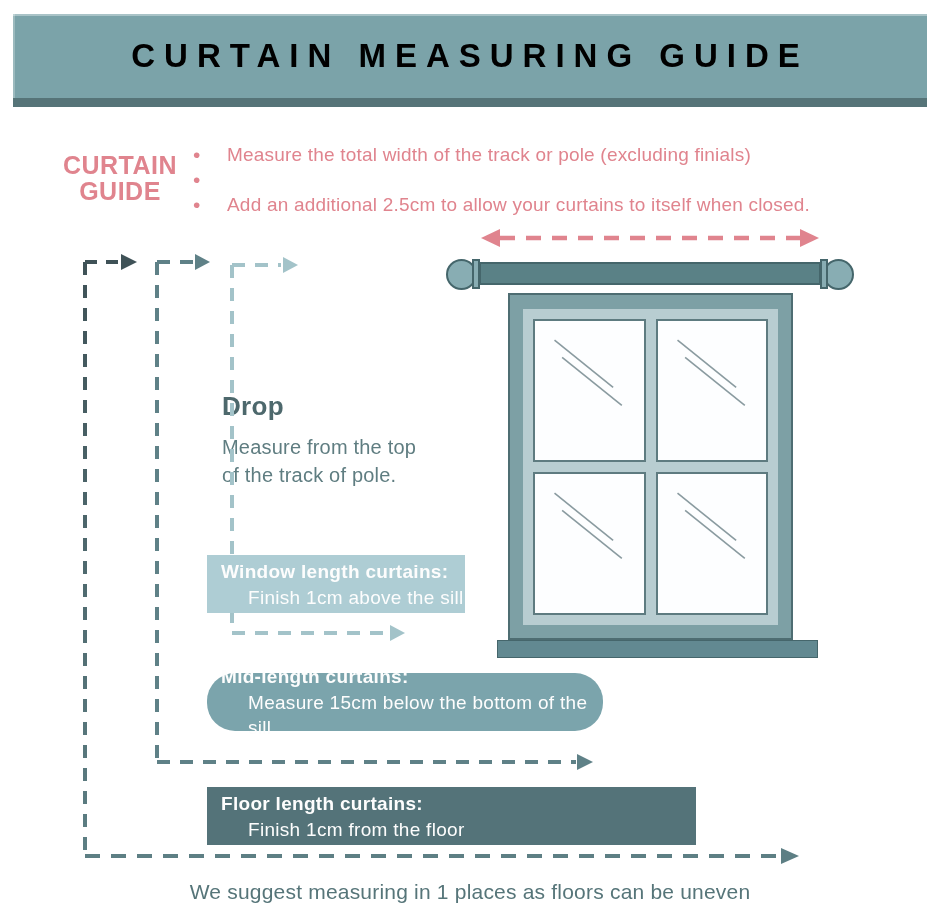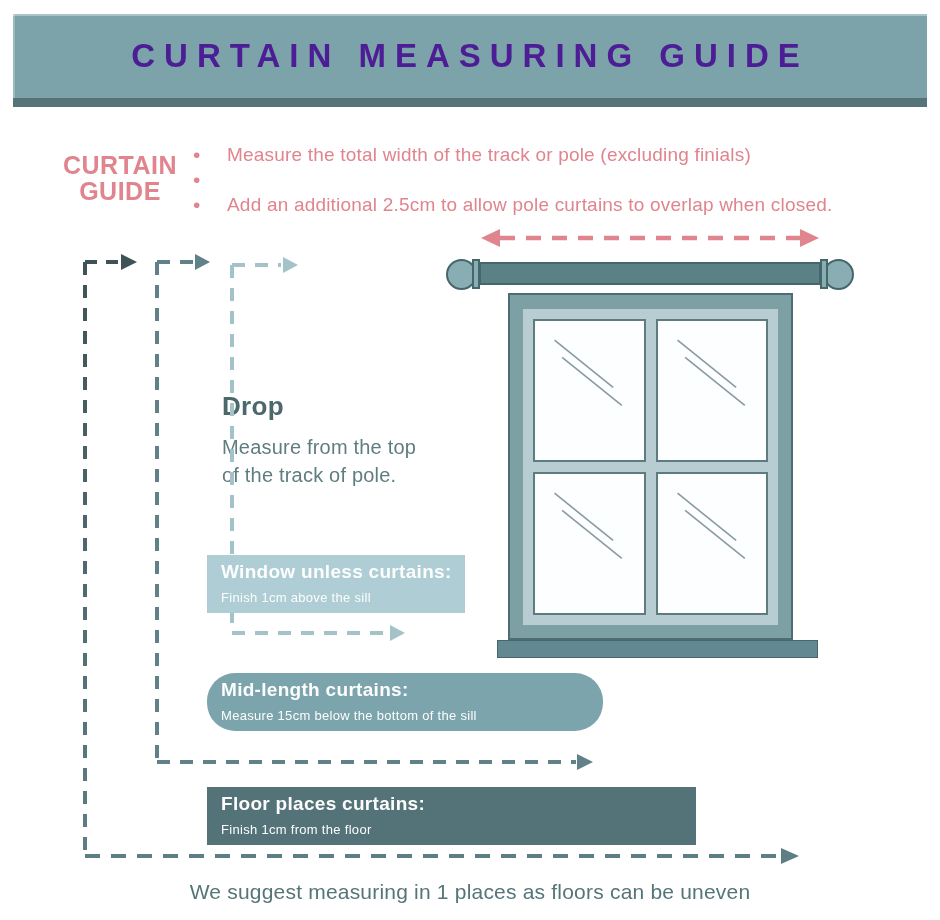--- a/index.html
+++ b/index.html
@@ -9,21 +9,21 @@
   }
   
   .banner{
     position:absolute;left:13px;top:14px;width:914px;height:84px;
     background:var(--banner_bg);
     border-bottom:9px solid var(--banner_edge);
     box-shadow:inset 0 2px 0 rgba(255,255,255,.35), inset 2px 0 0 rgba(255,255,255,.25);
     display:flex;align-items:center;justify-content:center;
   }
   .banner h1{
-    margin:0;color:#4c1d95;font-size:33px;font-weight:bold;
+    margin:0;color:#000000;font-size:33px;font-weight:bold;
     letter-spacing:9px;white-space:nowrap;
   }
   
   .cw-label{
     position:absolute;left:50px;top:152px;width:140px;text-align:center;
     color:var(--pink);font-weight:bold;font-size:25px;line-height:26px;letter-spacing:.5px;
   }
   .bullets{
     position:absolute;left:193px;top:142px;width:720px;margin:0;padding:0;list-style:none;
     color:var(--pink);font-size:19px;
@@ -75,21 +75,21 @@
     position:absolute;left:222px;top:433px;
     color:var(--teal_body_text);font-size:20px;line-height:28px;letter-spacing:.2px;
   }
   
   .guide-box{
     position:absolute;left:207px;height:58px;z-index:2;
     display:flex;flex-direction:column;justify-content:center;
     padding-left:14px;box-sizing:border-box;color:#fdfdfd;
   }
   .guide-box .g-title{font-size:19px;font-weight:bold;line-height:26px;letter-spacing:.3px;}
-  .guide-box .g-detail{font-size:13px;line-height:25px;letter-spacing:.3px;}
+  .guide-box .g-detail{font-size:19px;line-height:25px;letter-spacing:.3px;margin-left:27px;}
   .box-window{top:555px;width:258px;background:var(--box1_bg);}
   .box-mid{top:673px;width:396px;background:var(--box2_bg);border-radius:28px;}
   .box-floor{top:787px;width:489px;background:var(--box3_bg);}
   
   .arrows{position:absolute;inset:0;z-index:1;pointer-events:none;}
   .dash{fill:none;stroke-width:4;}
   .pink-line{stroke:var(--pink);stroke-width:4.5;stroke-dasharray:15 11;fill:none;}
   .pink-head{fill:var(--pink);}
   .hook1-top{stroke:var(--hook_dark_top);stroke-dasharray:12 9;}
   .hook1-vert{stroke:url(#hookDarkGrad);stroke-dasharray:13 10;}
@@ -120,21 +120,21 @@
   <ul class="bullets">
     <li>
       <span class="dot">•</span>
       <span>Measure the total width of the track or pole (excluding finials)</span>
     </li>
     <li>
       <span class="dot">•</span>
     </li>
     <li>
       <span class="dot">•</span>
-      <span>Add an additional 2.5cm to allow pole curtains to overlap when closed.</span>
+      <span>Add an additional 2.5cm to allow your curtains to itself when closed.</span>
     </li>
   </ul>
 
   <svg class="arrows" width="940" height="920" viewBox="0 0 940 920">
     <defs>
       <linearGradient id="hookDarkGrad" gradientUnits="userSpaceOnUse" x1="0" y1="262" x2="0" y2="860">
         <stop offset="0" stop-color="#3f5257"></stop>
         <stop offset="1" stop-color="#5d7f84"></stop>
       </linearGradient>
     </defs>
@@ -208,27 +208,27 @@
   </div>
   <div class="sill"></div>
 
   <div class="drop-title">Drop</div>
   <div class="drop-desc">
     <div>Measure from the top</div>
     <div>of the track of pole.</div>
   </div>
 
   <div class="guide-box box-window">
-    <div class="g-title">Window unless curtains:</div>
+    <div class="g-title">Window length curtains:</div>
     <div class="g-detail">Finish 1cm above the sill</div>
   </div>
   <div class="guide-box box-mid">
     <div class="g-title">Mid-length curtains:</div>
     <div class="g-detail">Measure 15cm below the bottom of the sill</div>
   </div>
   <div class="guide-box box-floor">
-    <div class="g-title">Floor places curtains:</div>
+    <div class="g-title">Floor length curtains:</div>
     <div class="g-detail">Finish 1cm from the floor</div>
   </div>
 
   <div class="footer-note">We suggest measuring in 1 places as floors can be uneven</div>
 
 </div>
 
 </body></html>

